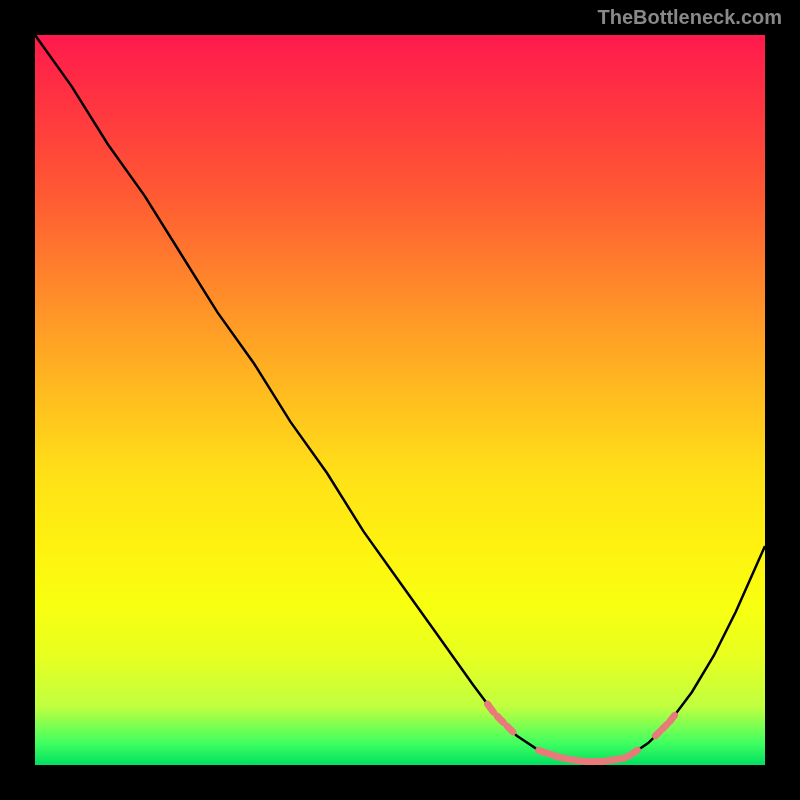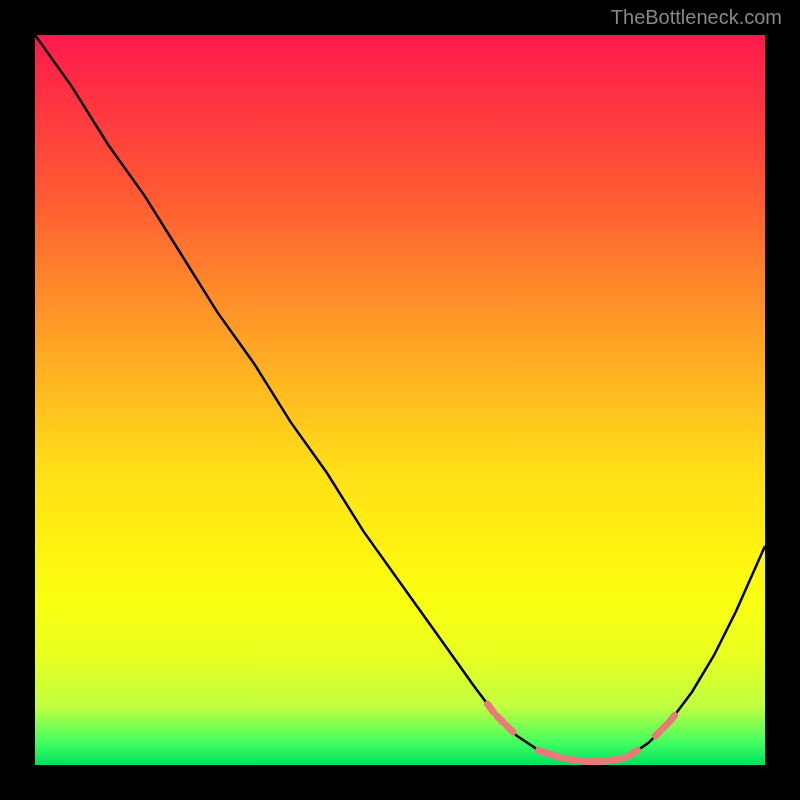--- a/index.html
+++ b/index.html
@@ -16,21 +16,21 @@
     width: 800px;
     height: 800px;
     background: #000;
   }
   .watermark {
     position: absolute;
     top: 6px;
     right: 18px;
     color: #888;
     font-size: 20px;
-    font-weight: normal;
+    font-weight: bold;
     z-index: 10;
   }
   .plot-area {
     position: absolute;
     left: 35px;
     top: 35px;
     width: 730px;
     height: 730px;
     background: linear-gradient(to bottom,
       #ff1a4d 0%,

